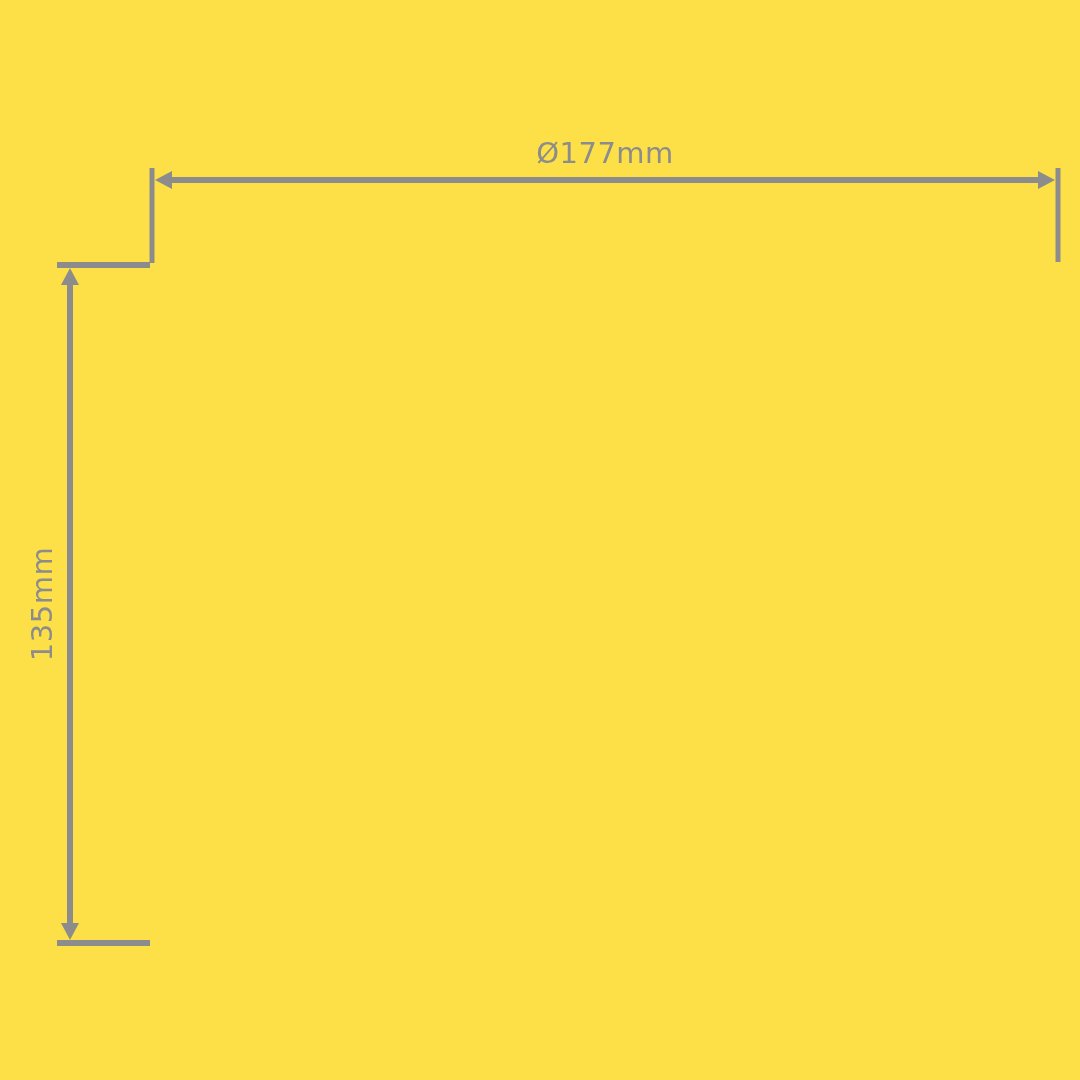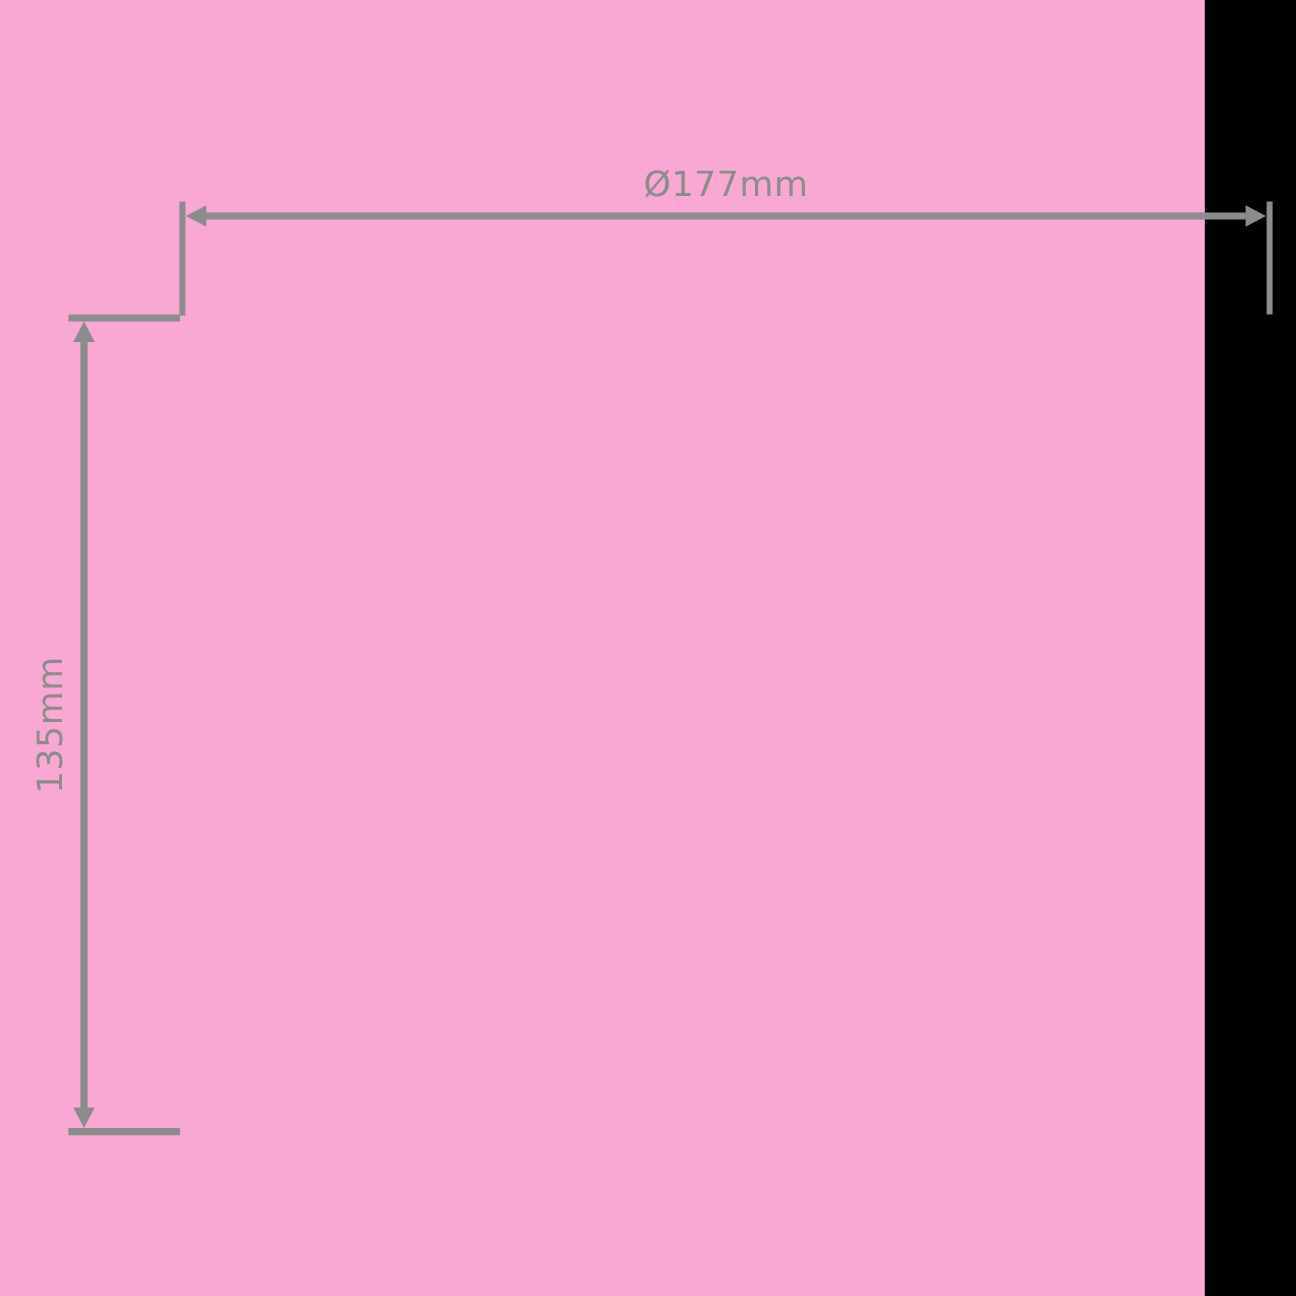--- a/index.html
+++ b/index.html
@@ -6,23 +6,23 @@
     margin: 0;
     padding: 0;
     width: 1080px;
     height: 1080px;
     background: #000000;
     overflow: hidden;
     font-family: "DejaVu Sans", "Liberation Sans", sans-serif;
   }
   .stage {
     position: relative;
-    width: 1004px;
+    width: 1080px;
     height: 1080px;
-    background: #f9a8d4;
+    background: #fde047;
   }
   svg.dim-drawing {
     position: absolute;
     top: 0;
     left: 0;
     display: block;
   }
   .dim-label {
     font-family: "DejaVu Sans", "Liberation Sans", sans-serif;
     font-size: 29px;

